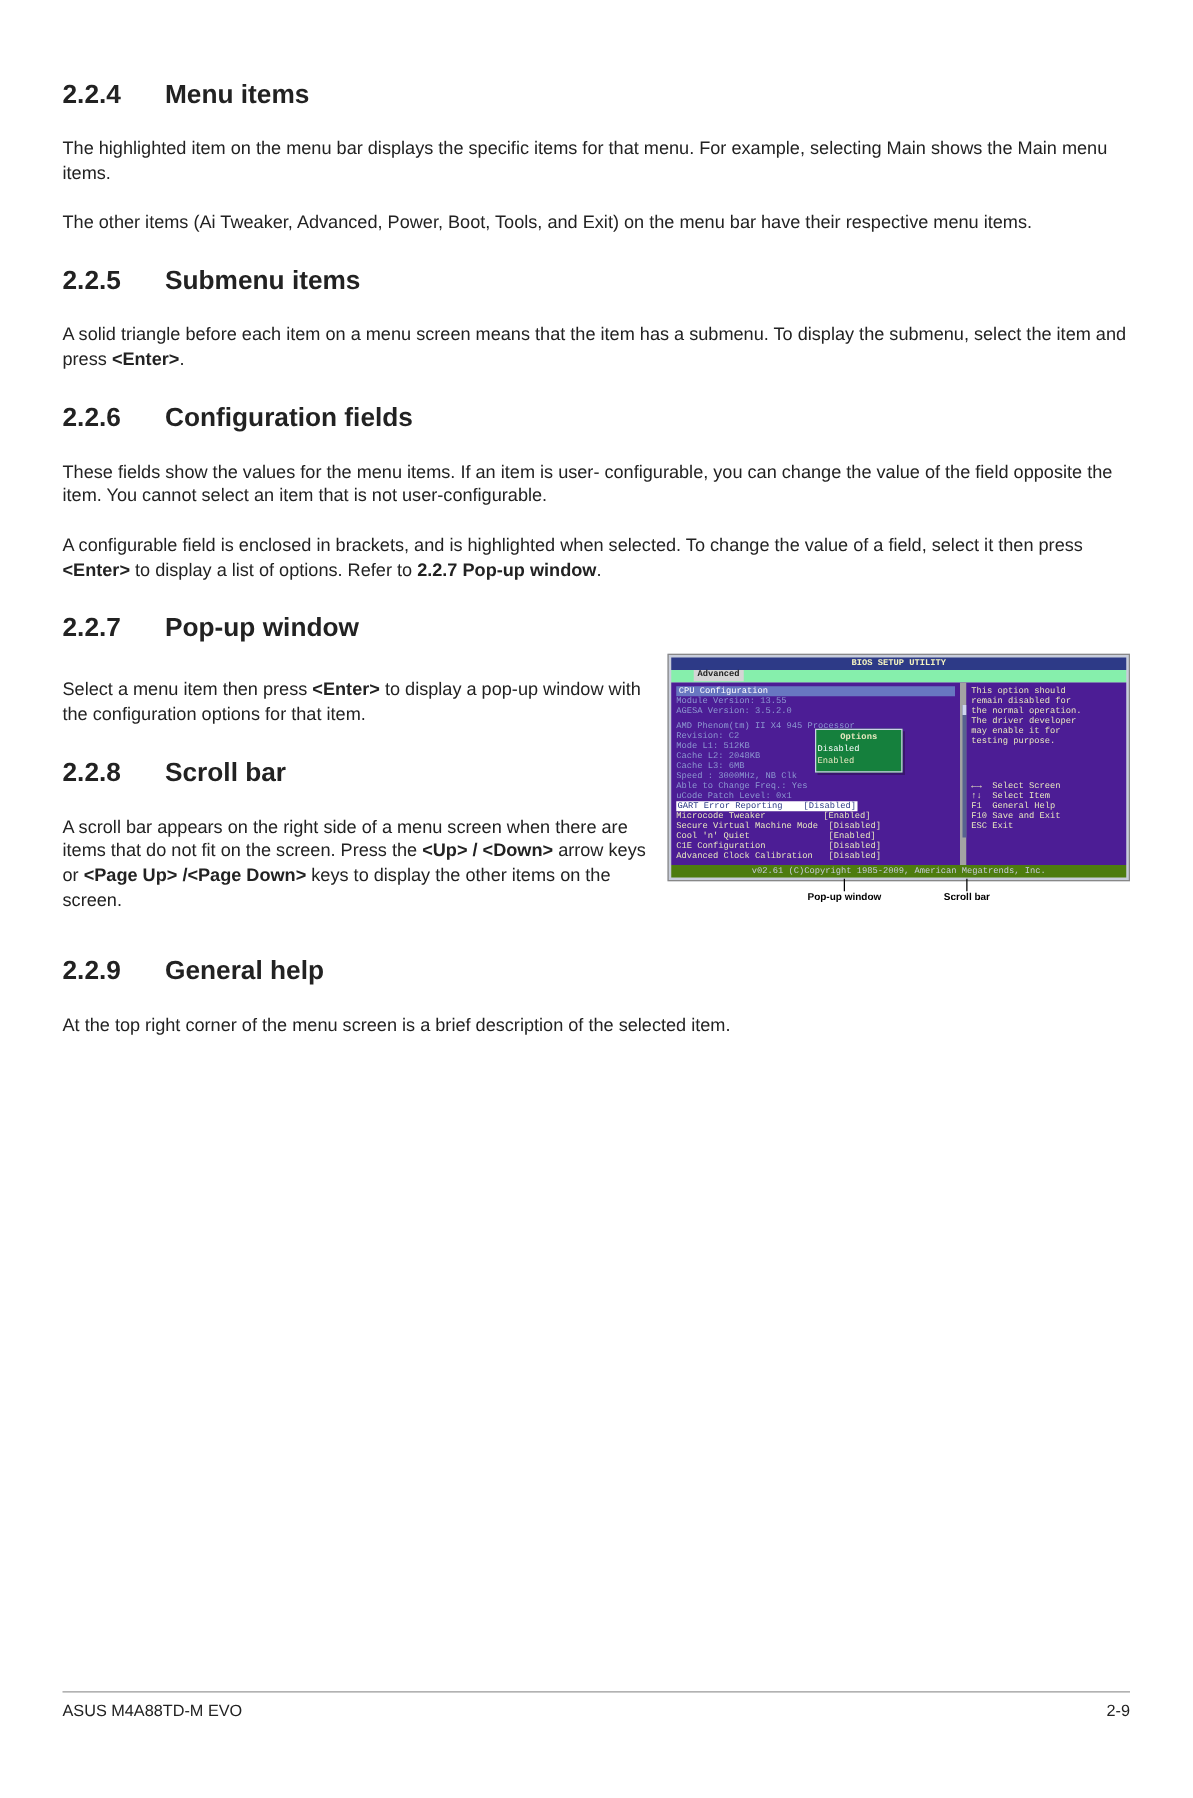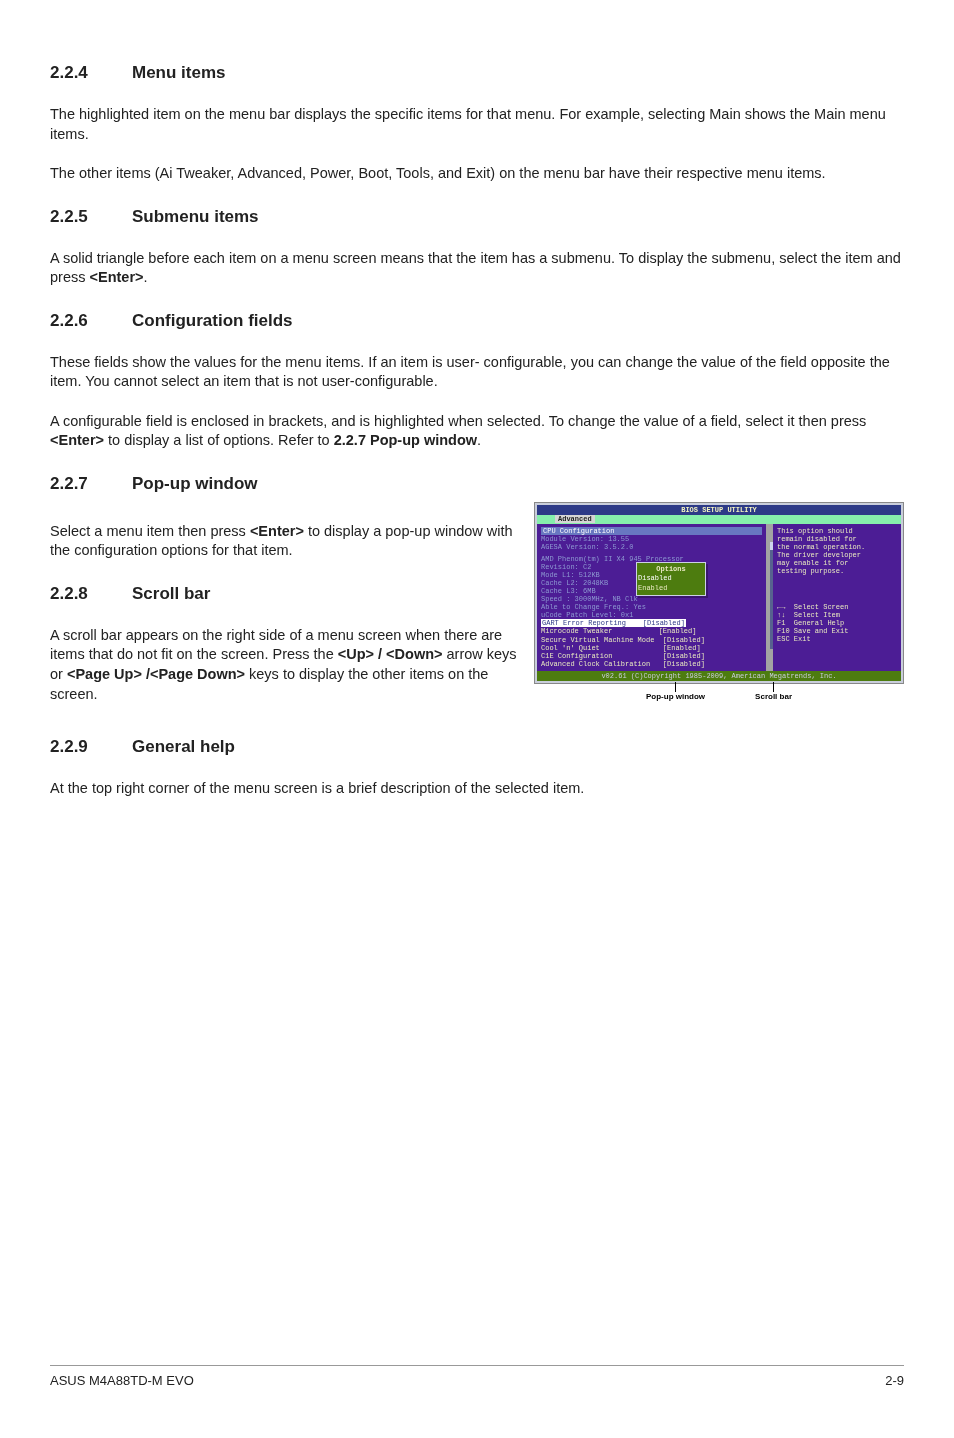--- a/index.html
+++ b/index.html
@@ -8,21 +8,21 @@
     padding: 40px 50px 30px 50px;
     color: #222;
     font-size: 14.5px;
     line-height: 1.35;
     width: 954px;
     box-sizing: border-box;
     height: 1438px;
     position: relative;
   }
   h3 {
-    font-size: 17px;
+    font-size: 21px;
     font-weight: bold;
     margin: 22px 0 6px 0;
   }
   h3 .num { display:inline-block; width: 82px; }
   p { margin: 20px 0 10px 0; }
   strong { font-weight: bold; }
   .cols { display:flex; gap:6px;justify-content:center; }
   .col-left { flex:1; }
   .col-right { width: 370px; }
   .bios-wrap { position:relative; }
@@ -34,42 +34,42 @@
     line-height: 1.15;
     color: #e8e8c0;
     padding: 2px;
     box-sizing: border-box;
   }
   .bios-title { text-align:center; color:#f3f3c0; font-weight:bold; background:#2d3a87; padding:1px 0;}
   .bios-tab { background:#d5d5d5; color:#222; font-weight:bold; display:inline-block; padding:0 3px; margin-left:18px;}
   .bios .tabrow { background:#86efac; padding:0 0 1px 0;}
   .bios-body { display:flex; background:#4c1d95; }
   .bios-left { flex:1; padding:3px 4px;}
-  .bios-right { width:120px; padding:3px 4px; border-left:7px solid #a3a3a3;}
+  .bios-right { width:120px; padding:3px 4px; border-left:5px solid #a3a3a3;}
   .sect-hdr { background:#6877c1; color:#fff; padding:0 2px;}
   .muted { color:#8d98d1;}
   .opt { color:#e8e8c0;}
   .opt .val{ color:#e8e8c0;}
   .hl-row { background:#fff; color:#2d3a87; display:inline-block; padding:0 1px;}
   .hl-row .val { color:#2d3a87;}
   .popup {
-    position:absolute; left:102px; top:60px; width:66px;
-    background:#4d7c0f; border:1px solid #ccd1e6; padding:2px 1px;
+    position:absolute; left:118px; top:60px; width:66px;
+    background:#15803d; border:1px solid #ccd1e6; padding:2px 1px;
     font-family:"Courier New",monospace; font-size:7px; color:#e8e8c0;
     box-shadow:2px 2px 0 rgba(0,0,0,.25);
   }
   .popup .ptitle{ text-align:center; font-weight:bold;}
   .popup .psel{ color:#fff;}
   .bios-foot{ background:#4d7c0f; color:#c9cedb; text-align:center; font-size:7px; padding:1px 0;}
   .scroll-ind{ position:absolute; right:128px; top:18px; bottom:22px; width:3px; background:#57628f;}
   .scroll-ind .thumb{ position:absolute; top:0; height:8px; left:0; right:0; background:#cfd6ee;}
   .callouts{ display:flex; justify-content:center; gap:50px; font-family:Arial; font-size:8px; font-weight:bold; color:#000;}
   .callouts .c{ position:relative; top:-2px;}
   .cl-line{ width:1px; height:10px; background:#000; margin:0 auto;}
-  .footer-line{ position:absolute; left:50px; right:50px; bottom:48px; border-top:1px solid #999; padding-top:6px; display:flex; justify-content:space-between; font-size:13px;}
+  .footer-line{ position:absolute; left:50px; right:50px; bottom:60px; border-top:1px solid #999; padding-top:6px; display:flex; justify-content:space-between; font-size:13px;}
 </style>
 </head>
 <body>
 
 <h3><span class="num">2.2.4</span><span>Menu items</span></h3>
 <p>The highlighted item on the menu bar displays the specific items for that menu. For example, selecting Main shows the Main menu items.</p>
 <p>The other items (Ai Tweaker, Advanced, Power, Boot, Tools, and Exit) on the menu bar have their respective menu items.</p>
 
 <h3><span class="num">2.2.5</span><span>Submenu items</span></h3>
 <p><span>A solid triangle before each item on a menu screen means that the item has a submenu. To display the submenu, select the item and press </span><strong>&lt;Enter&gt;</strong><span>.</span></p>

